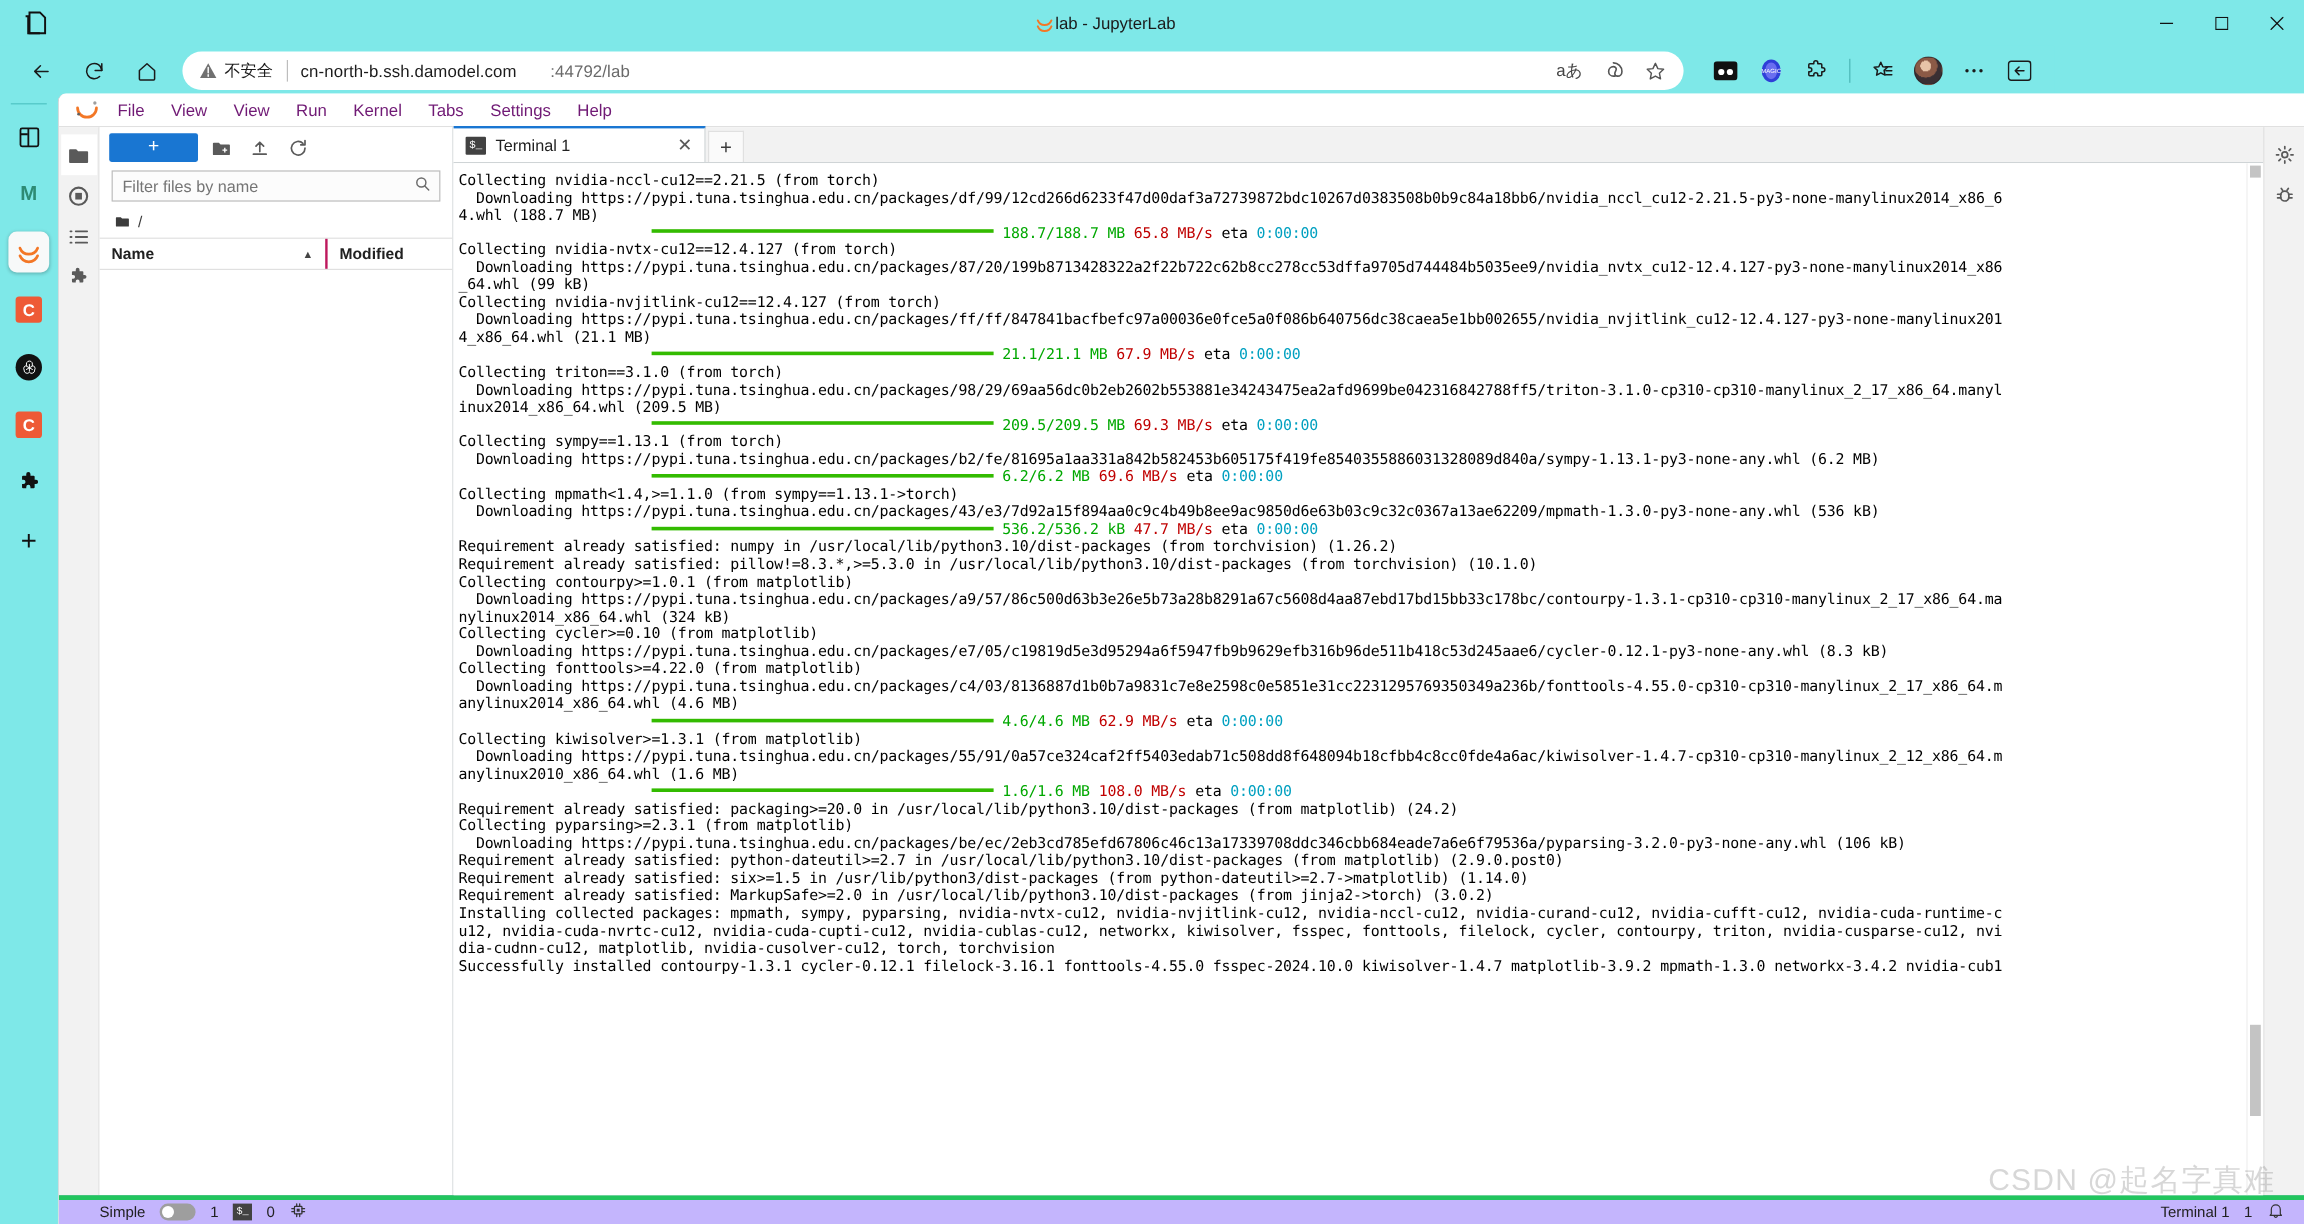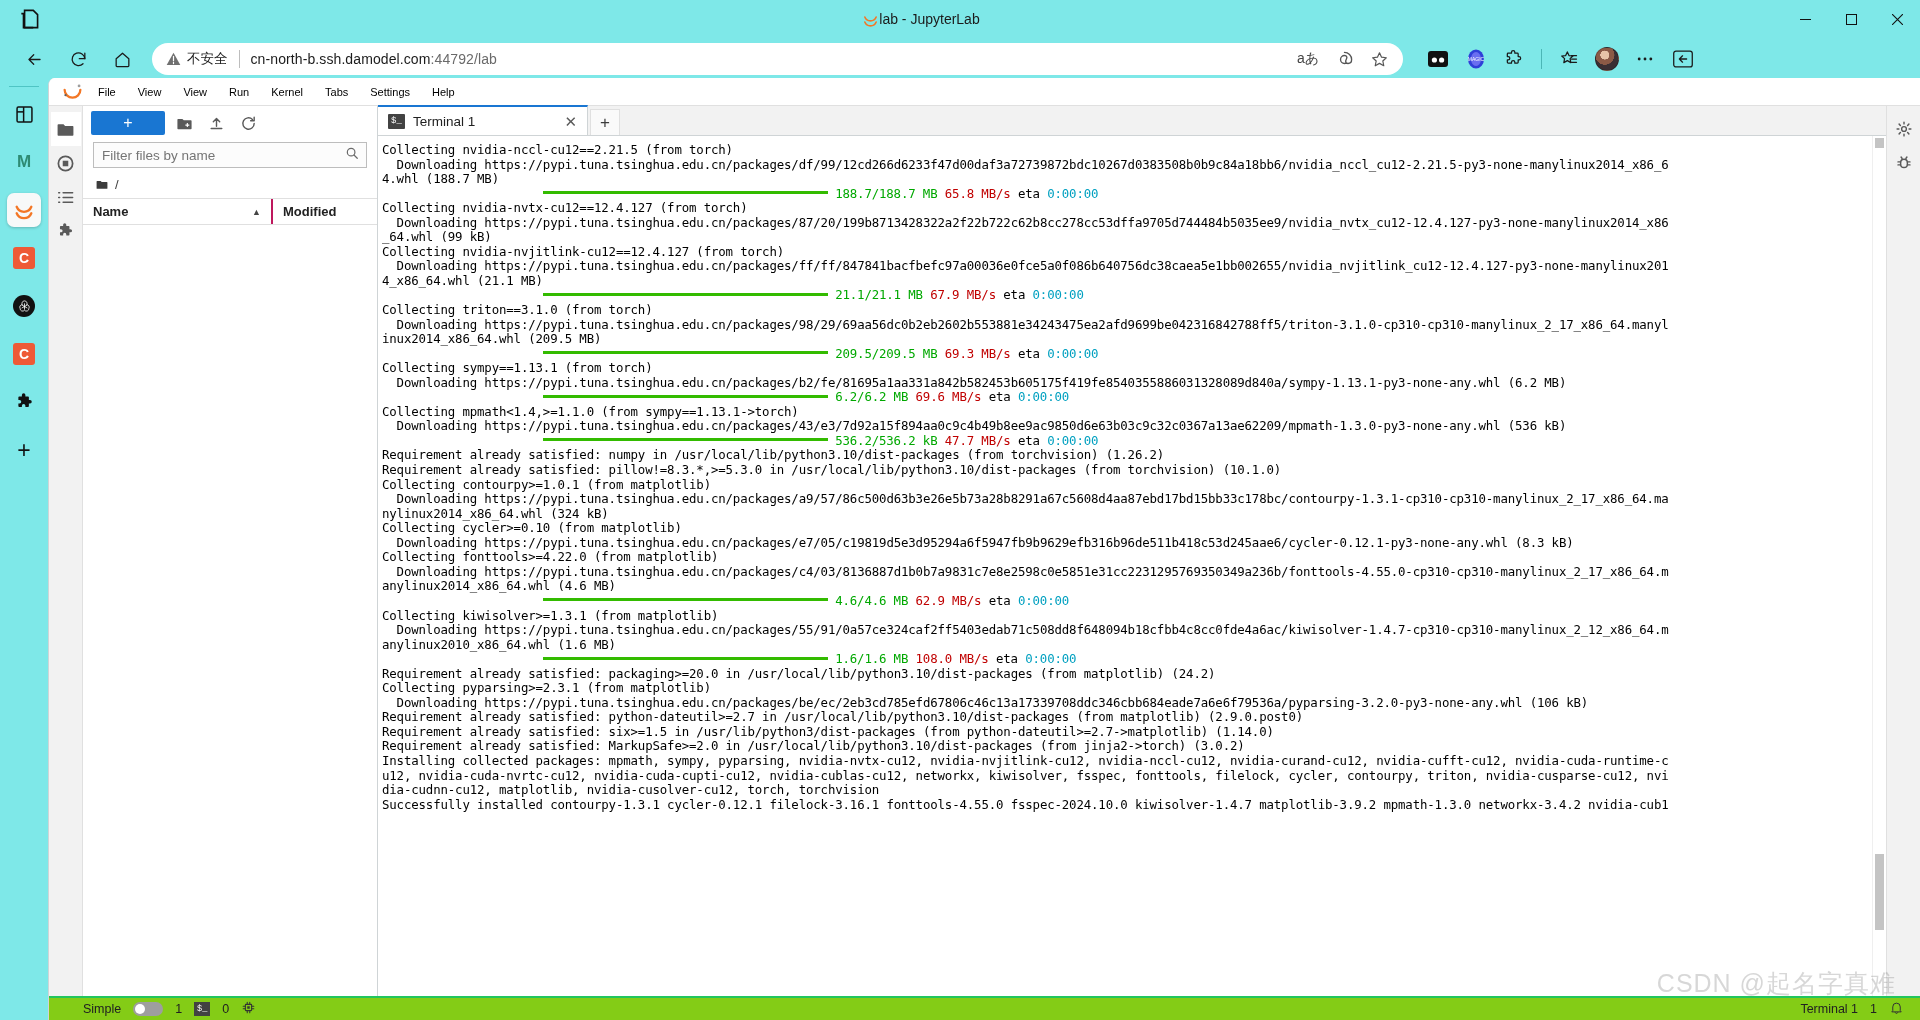--- a/index.html
+++ b/index.html
@@ -42,21 +42,21 @@
   #omnibox {
     flex: 1; height: 32px; margin: 0 10px 0 8px;
     background: #fff; border-radius: 16px;
     display: flex; align-items: center; padding: 0 14px;
     font-size: 13.5px; color: #1b1b1b; position: relative;
   }
   #security-warn { display: flex; align-items: center; gap: 6px; color: #1b1b1b; }
   .warn-tri { width: 15px; height: 14px; }
   #omni-divider { width: 1px; height: 18px; background: #bdbdbd; margin: 0 11px; }
   #omni-url { flex: 1; font-size: 14px; letter-spacing: 0.1px; }
-  #omni-url .url-dim { color: #6a6a6a; }
+  #omni-url .url-dim { color: #6a6a6a; margin-left: 28px; }
   #omni-right { display: flex; align-items: center; gap: 16px; color: #444; }
   #tool-right { display: flex; align-items: center; gap: 4px; padding-left: 8px; }
   .tool-icon {
     width: 34px; height: 34px; display:flex; align-items:center; justify-content:center;
     border-radius:4px; color:#1a1a1a;
   }
   .vdiv { width:1px; height:20px; background:#4bb6b6; margin:0 6px; }
   .avatar-pic {
     width: 24px; height: 24px; border-radius: 50%;
     background: radial-gradient(circle at 40% 32%, #e8c4a8 0 22%, #8b5a46 23% 48%, #3a2f33 49% 100%);
@@ -86,21 +86,21 @@
     display: flex; flex-direction: column;
     border-left: 1px solid #cfd4d6;
   }
   
   #jlab-menubar {
     height: 28px; background: #fff; display: flex; align-items: center;
     border-bottom: 1px solid #e0e0e0; padding-left: 8px;
   }
   #jlab-logo { width: 30px; height: 22px; display:flex; align-items:center; justify-content:center; }
   .menu-item {
-    padding: 3px 11px; font-size: 11px; color: #000000; cursor: default;
+    padding: 3px 11px; font-size: 14px; color: #701a75; cursor: default;
   }
 
   #jlab-body { flex: 1; display: flex; min-height: 0; }
 
   
   #activity-bar {
     width: 34px; background: #f2f2f2; border-right: 1px solid #e0e0e0;
     display: flex; flex-direction: column; align-items: center; padding-top: 6px;
   }
   .act-icon {
@@ -197,21 +197,21 @@
   #term-thumb { position: absolute; top: 718px; left: 2px; width: 9px; height: 76px; background: #c4c4c4; }
 
   
   #right-bar {
     width: 34px; background: #f2f2f2; border-left: 1px solid #e0e0e0;
     display: flex; flex-direction: column; align-items: center; padding-top: 6px;
   }
 
   
   #statusbar {
-    height: 24px; background: #84cc16; border-top: 2px solid #22c55e;
+    height: 24px; background: #c4b5fd; border-top: 4px solid #22c55e;
     display: flex; align-items: center; font-size: 12.5px; color: #212121;
     padding: 0 8px;
   }
   #sb-left { display: flex; align-items: center; gap: 12px; padding-left: 26px; }
   #sb-right { margin-left: auto; display: flex; align-items: center; gap: 12px; padding-right: 8px; }
   .toggle-track {
     width: 30px; height: 14px; border-radius: 7px; background: #9e9e9e; position: relative;
   }
   .toggle-knob {
     position: absolute; left: 2px; top: 2px; width: 10px; height: 10px;

